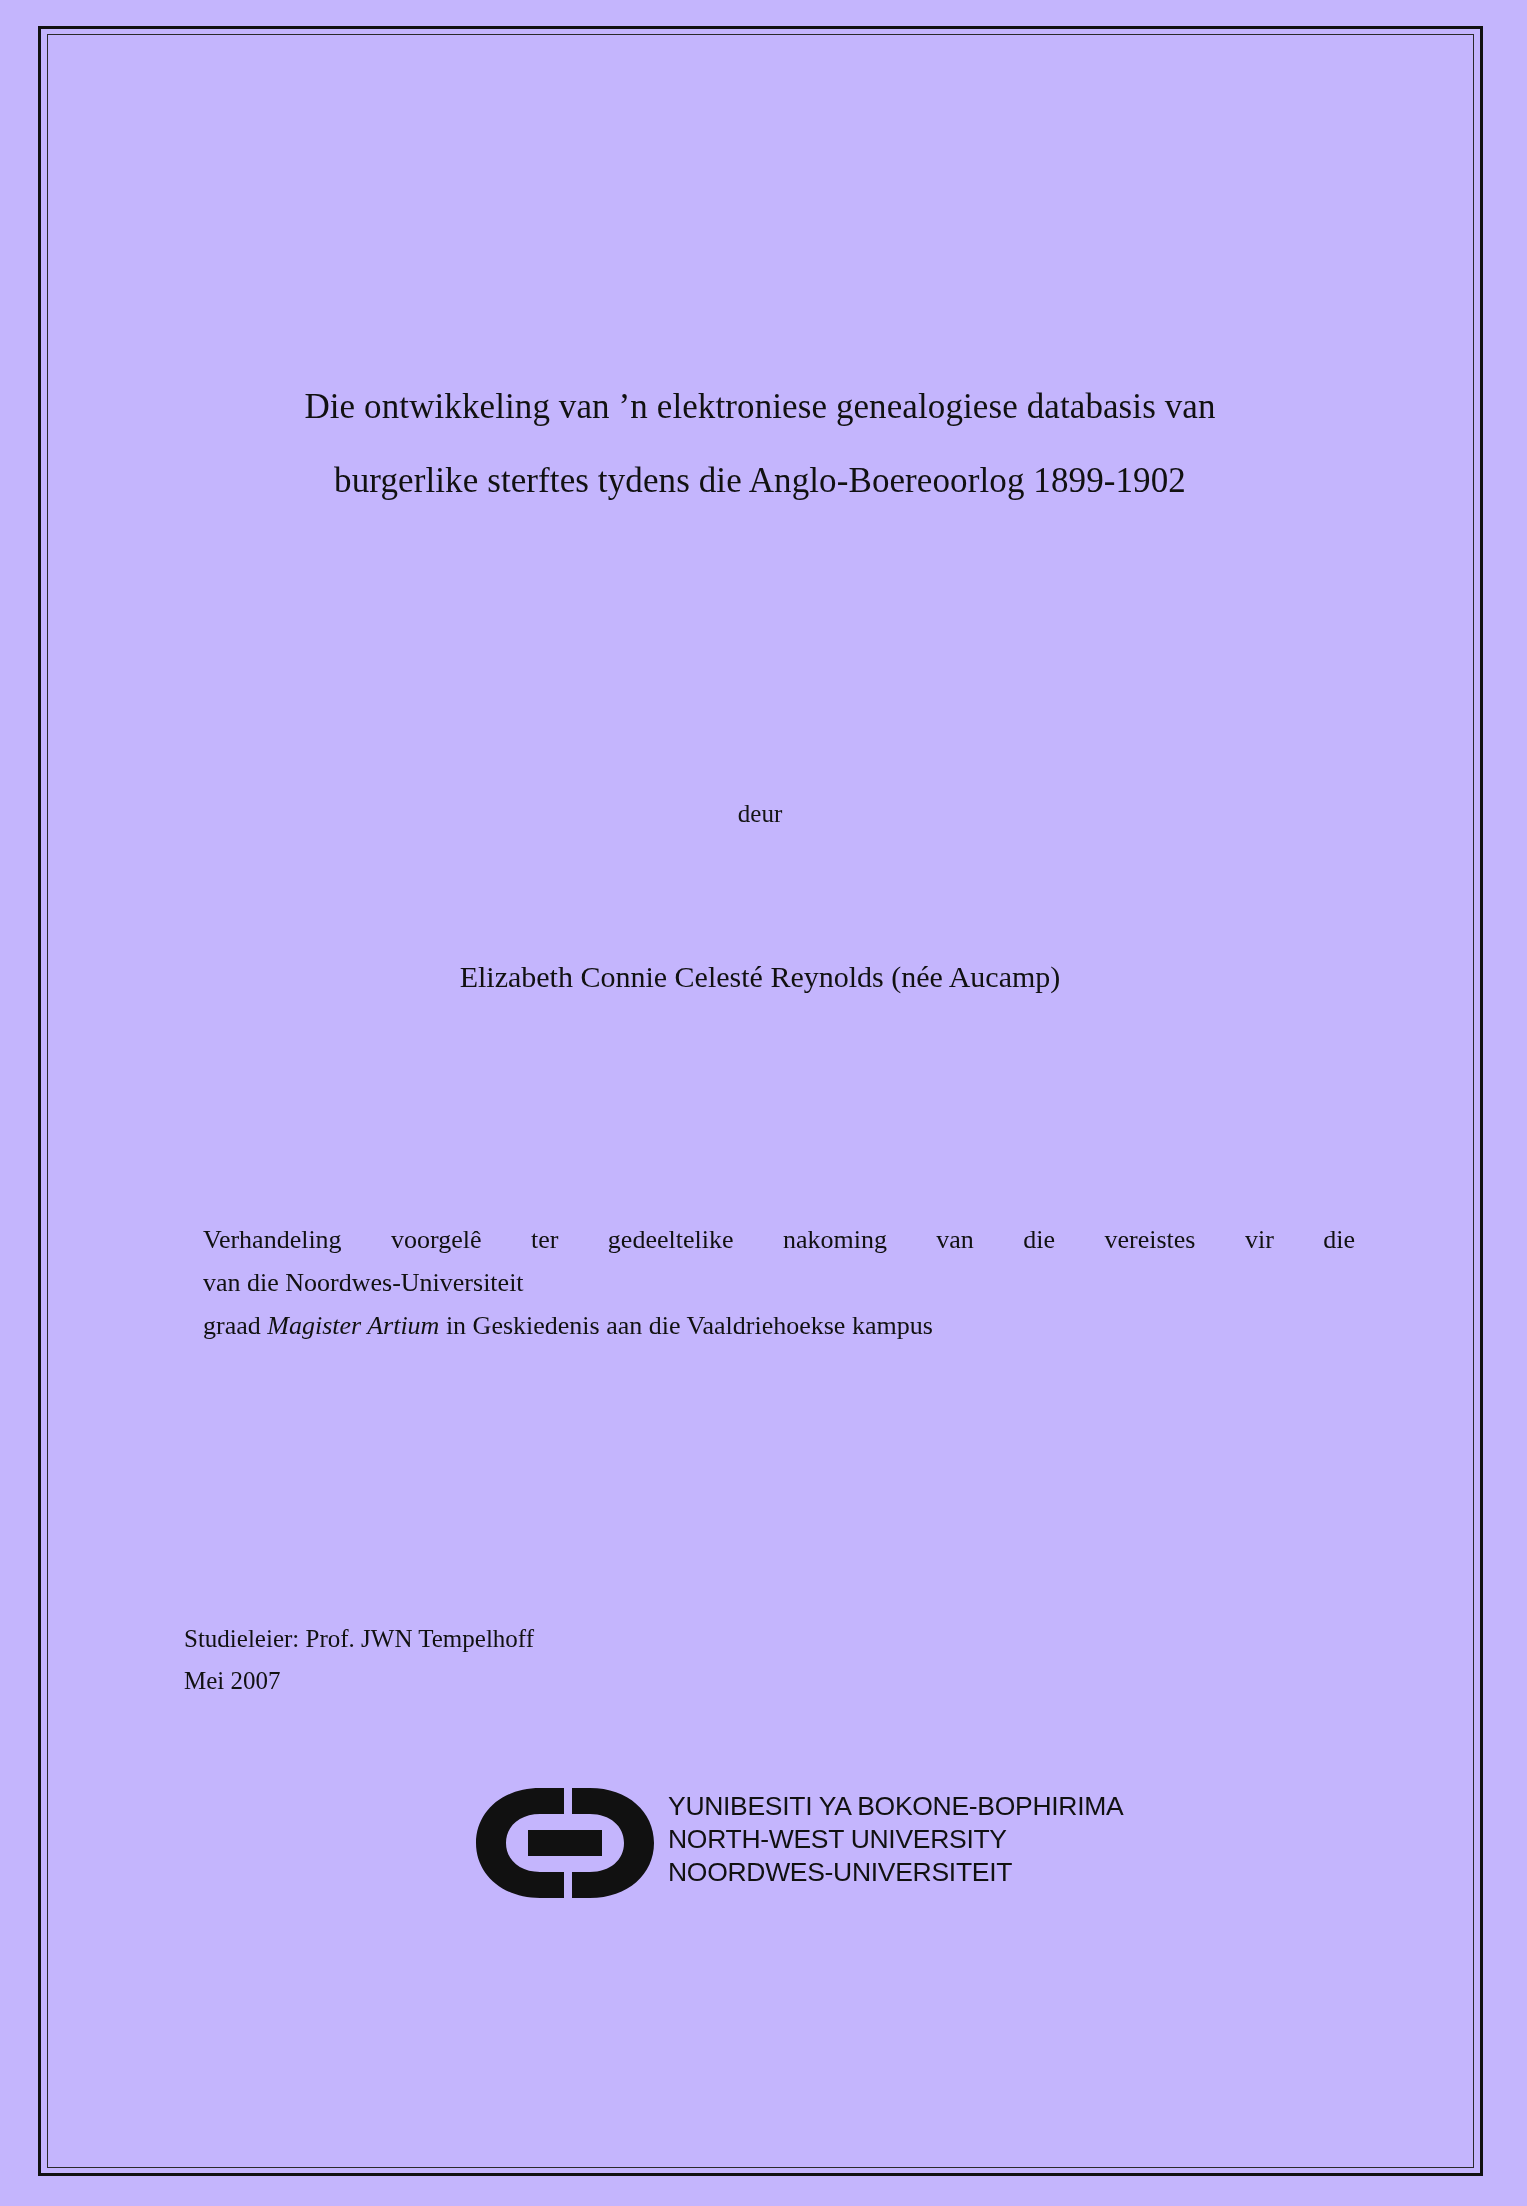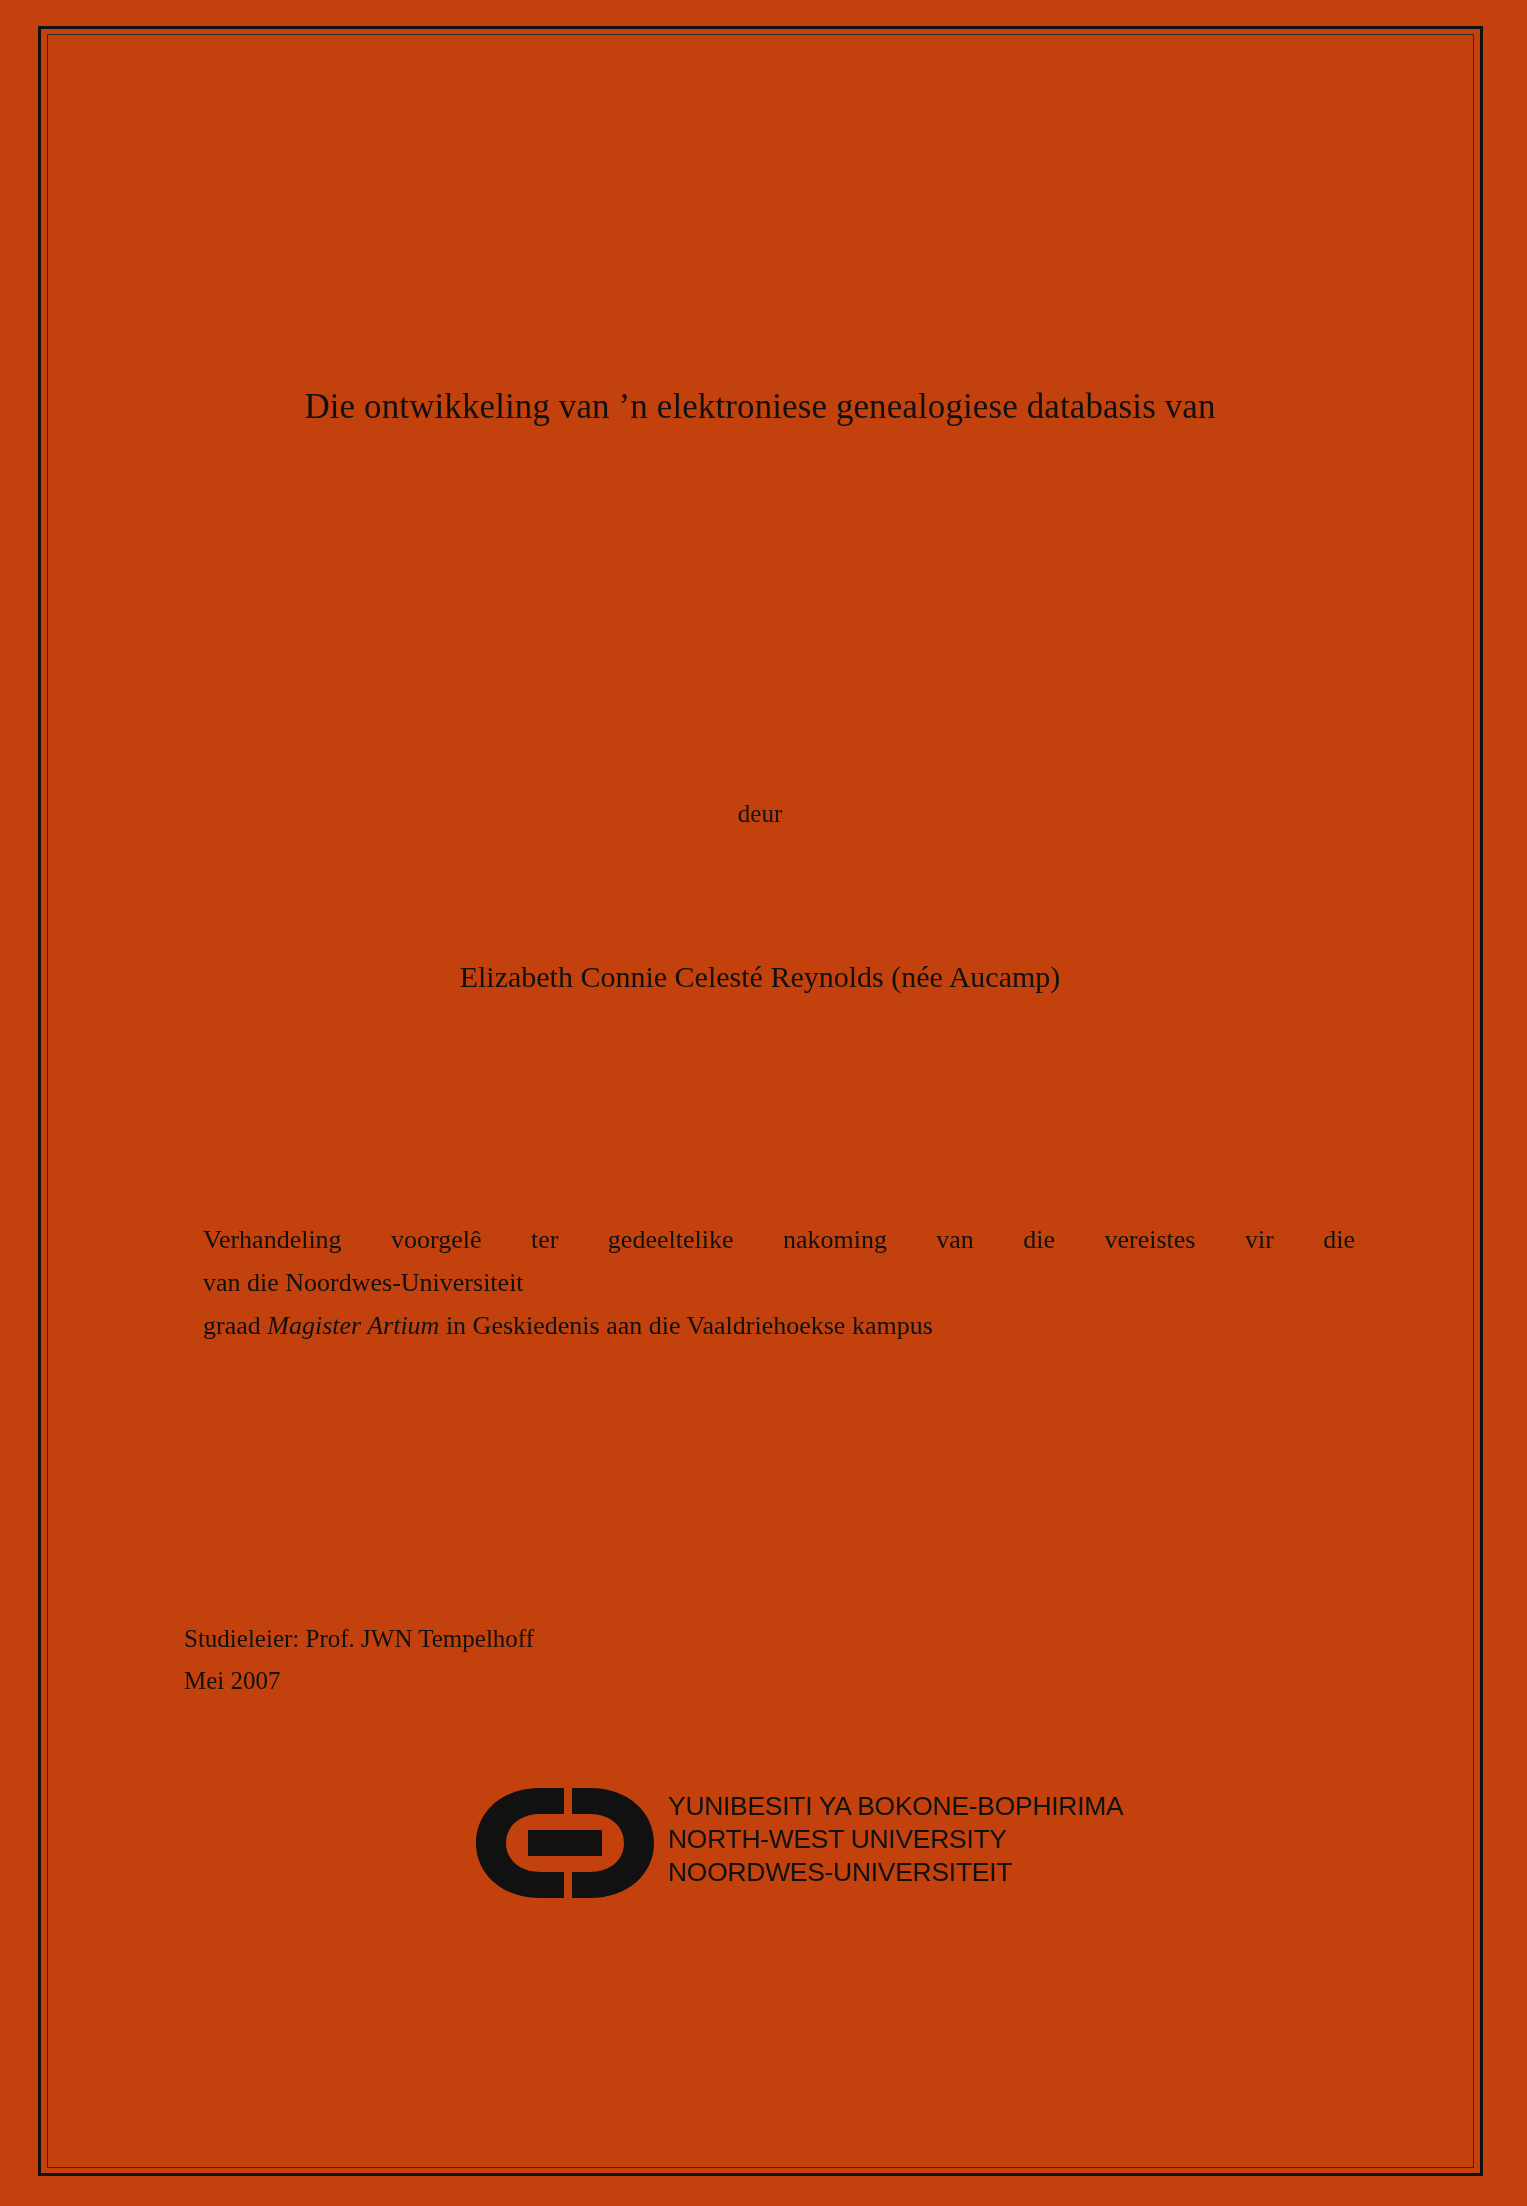--- a/index.html
+++ b/index.html
@@ -12,21 +12,21 @@
     height: 2206px;
     font-family: "Liberation Serif", serif;
     color: #1a1a1a;
     overflow: hidden;
   }
 
   .page {
     position: relative;
     width: 1527px;
     height: 2206px;
-    background: #c2410c;
+    background: #c4b5fd;
   }
 
   
   .page-frame {
     position: absolute;
     left: 38px;
     top: 26px;
     width: 1445px;
     height: 2150px;
     border: 3px solid #111111;
@@ -148,20 +148,21 @@
 <div class="page">
 
   <div class="page-frame">
     <div class="page-frame-inner"></div>
   </div>
 
   <div class="content">
 
     <div class="title-block">
       <div class="title-line">Die ontwikkeling van ’n elektroniese genealogiese databasis van</div>
+      <div class="title-line">burgerlike sterftes tydens die Anglo-Boereoorlog 1899-1902</div>
     </div>
 
     <div class="deur">deur</div>
 
     <div class="author">Elizabeth Connie Celesté Reynolds (née Aucamp)</div>
 
     <div class="statement">
       <div class="just">Verhandeling voorgelê ter gedeeltelike nakoming van die vereistes vir die</div>
       <div class="plain">van die Noordwes-Universiteit</div>
       <div class="plain"><span>graad </span><i>Magister Artium</i><span> in Geskiedenis aan die Vaaldriehoekse kampus</span></div>

